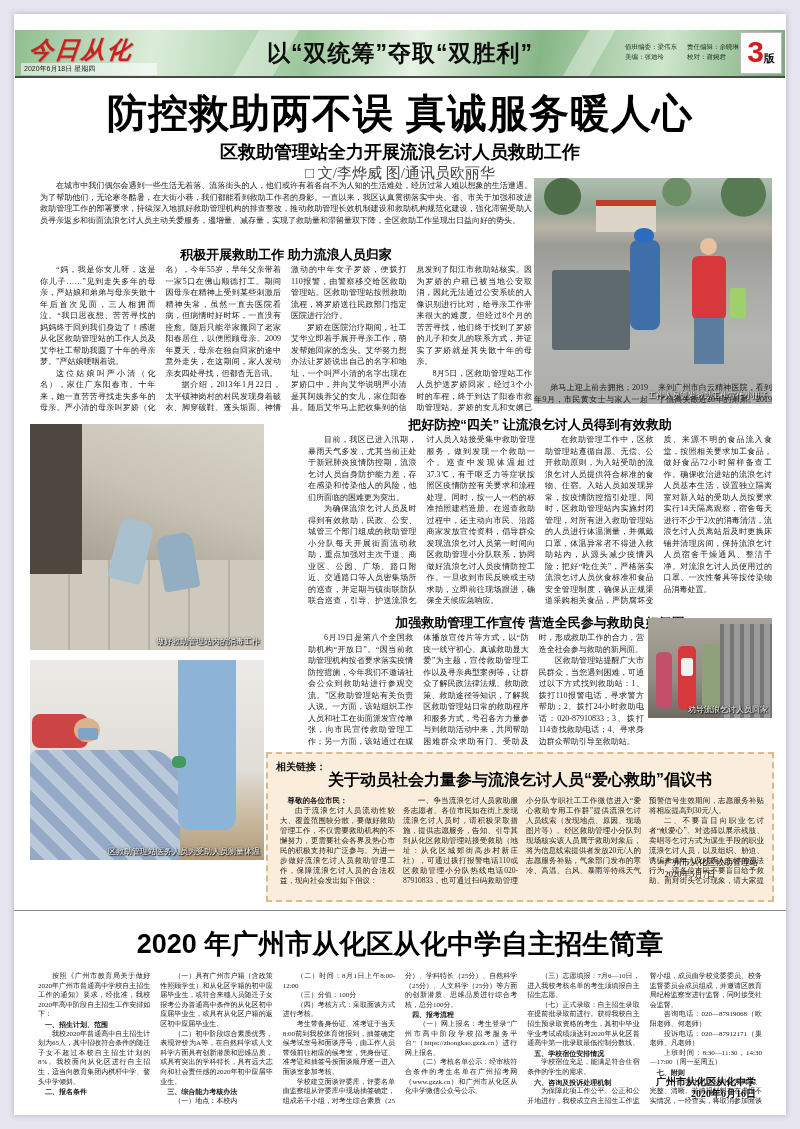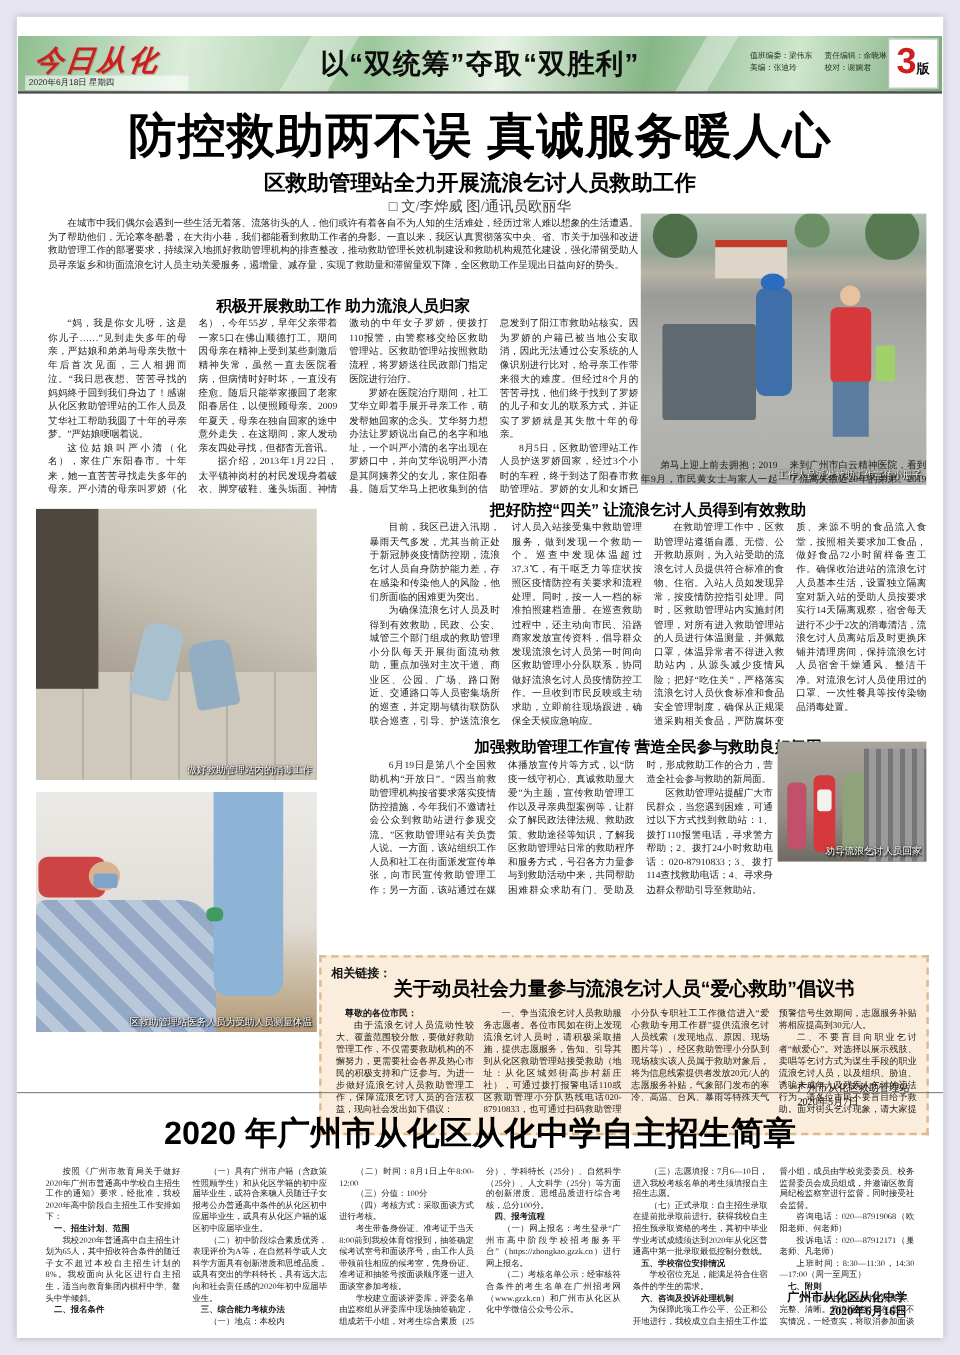--- a/index.html
+++ b/index.html
@@ -15,21 +15,21 @@
   .logo{position:absolute;left:14px;top:4px;font-family:"Liberation Serif",serif;font-style:italic;font-weight:bold;font-size:24px;color:#cc1f1f;letter-spacing:2px;transform:skewX(-6deg);text-shadow:1px 1px 0 rgba(120,0,0,.25);}
   .logo-date{position:absolute;left:6px;top:33px;width:130px;font-family:"Liberation Sans",sans-serif;font-size:7px;color:#222;background:rgba(255,255,255,.55);padding:1px 3px;}
   .slogan{position:absolute;left:0;top:8px;width:770px;text-align:center;font-family:"Liberation Sans",sans-serif;font-weight:bold;font-size:23px;color:#0d0d0d;letter-spacing:1px;}
   .staff{position:absolute;right:46px;top:12px;display:flex;gap:10px;font-family:"Liberation Sans",sans-serif;font-size:6.5px;color:#1c2b1c;line-height:10px;}
   .pagebox{position:absolute;right:3px;top:2px;width:40px;height:40px;background:#fdfdfd;border:1px solid #bbb;text-align:center;line-height:38px;}
   .pagebox .pn{font-family:"Liberation Sans",sans-serif;font-weight:bold;font-size:30px;color:#d01d1d;}
   .pagebox .pl{font-family:"Liberation Sans",sans-serif;font-weight:bold;font-size:11px;color:#111;}
   
   .headline{position:absolute;left:10px;top:72px;width:752px;text-align:center;font-family:"Liberation Sans",sans-serif;font-weight:bold;font-size:40px;letter-spacing:1px;color:#000;}
   .subhead{position:absolute;left:10px;top:126px;width:752px;text-align:center;font-family:"Liberation Sans",sans-serif;font-weight:bold;font-size:18px;color:#000;}
-  .byline{position:absolute;left:10px;top:150px;width:752px;text-align:center;font-size:12px;color:#444;}
+  .byline{position:absolute;left:10px;top:150px;width:752px;text-align:center;font-size:15px;color:#444;}
   
   .tx{font-size:8px;line-height:11.5px;color:#1a1a1a;text-align:justify;overflow:hidden;}
   .para{margin:0;text-indent:2em;}
   .subh{margin:0;font-weight:bold;text-indent:1em;font-family:"Liberation Sans",sans-serif;}
   .cols{column-gap:10px;column-fill:auto;}
   .lede{position:absolute;left:26px;top:166px;width:492px;height:64px;}
   .sec-head{position:absolute;text-align:center;font-family:"Liberation Sans",sans-serif;font-weight:bold;font-size:13px;color:#000;}
   .s1h{left:26px;top:232px;width:492px;}
   .s1c{position:absolute;left:26px;top:250px;width:492px;height:152px;column-count:4;}
   .s1u{position:absolute;left:520px;top:368px;width:238px;height:34px;column-count:2;}
@@ -62,21 +62,21 @@
   .phB .mask{position:absolute;left:48px;top:68px;width:20px;height:12px;background:#7fa3c9;border-radius:3px;}
   .phB .nurse{position:absolute;right:28px;top:0;width:58px;height:170px;background:#8db3d6;border-radius:0 0 12px 12px;}
   .phB .glove{position:absolute;right:78px;top:96px;width:14px;height:12px;background:#3f9b5f;border-radius:40%;}
   .phC{left:634px;top:604px;width:124px;height:100px;background:linear-gradient(180deg,#a9a49a 0%,#938e85 60%,#6f6b63 100%);}
   .phC .gate{position:absolute;right:0;top:6px;width:52px;height:94px;background:repeating-linear-gradient(90deg,#767676 0 4px,#9b9b9b 4px 10px);}
   .phC .f1{position:absolute;left:8px;top:34px;width:16px;height:56px;background:#c2506b;border-radius:5px;}
   .phC .f2{position:absolute;left:30px;top:28px;width:18px;height:64px;background:#d7383c;border-radius:5px;}
   .phC .pack{position:absolute;left:33px;top:40px;width:12px;height:18px;background:#f2f2ee;border-radius:3px;}
   .phC .f3{position:absolute;left:54px;top:26px;width:18px;height:66px;background:#8fa27c;border-radius:5px;}
   
-  .relbox{position:absolute;left:252px;top:738px;width:508px;height:150px;background:#faeddb;border:2px dashed #dcb98e;box-sizing:border-box;margin-top:44px;}
+  .relbox{position:absolute;left:252px;top:738px;width:508px;height:150px;background:#faeddb;border:2px dashed #dcb98e;box-sizing:border-box;}
   .rel-label{position:absolute;left:8px;top:6px;font-family:"Liberation Sans",sans-serif;font-weight:bold;font-size:10px;color:#111;}
   .rel-title{position:absolute;left:0;top:16px;width:100%;text-align:center;font-family:"Liberation Sans",sans-serif;font-weight:bold;font-size:16px;color:#000;}
   .rel-cols{position:absolute;left:12px;top:42px;width:484px;height:94px;column-count:4;font-size:7.5px;line-height:10px;}
   .rel-sig{position:absolute;right:14px;bottom:20px;text-align:left;font-weight:normal;font-size:8.5px;line-height:12px;color:#111;}
   
   .rule{position:absolute;left:0;top:896px;width:772px;border-top:1.5px solid #888;}
   .adm-title{position:absolute;left:10px;top:912px;width:752px;text-align:center;font-family:"Liberation Sans",sans-serif;font-weight:bold;font-size:27px;color:#000;}
   .adm-cols{position:absolute;left:24px;top:958px;width:724px;height:140px;column-count:6;column-gap:10px;font-size:7px;line-height:9.6px;}
   .adm-sig{position:absolute;right:30px;top:1062px;text-align:right;font-weight:bold;font-size:10px;line-height:12px;color:#111;}
 </style>

